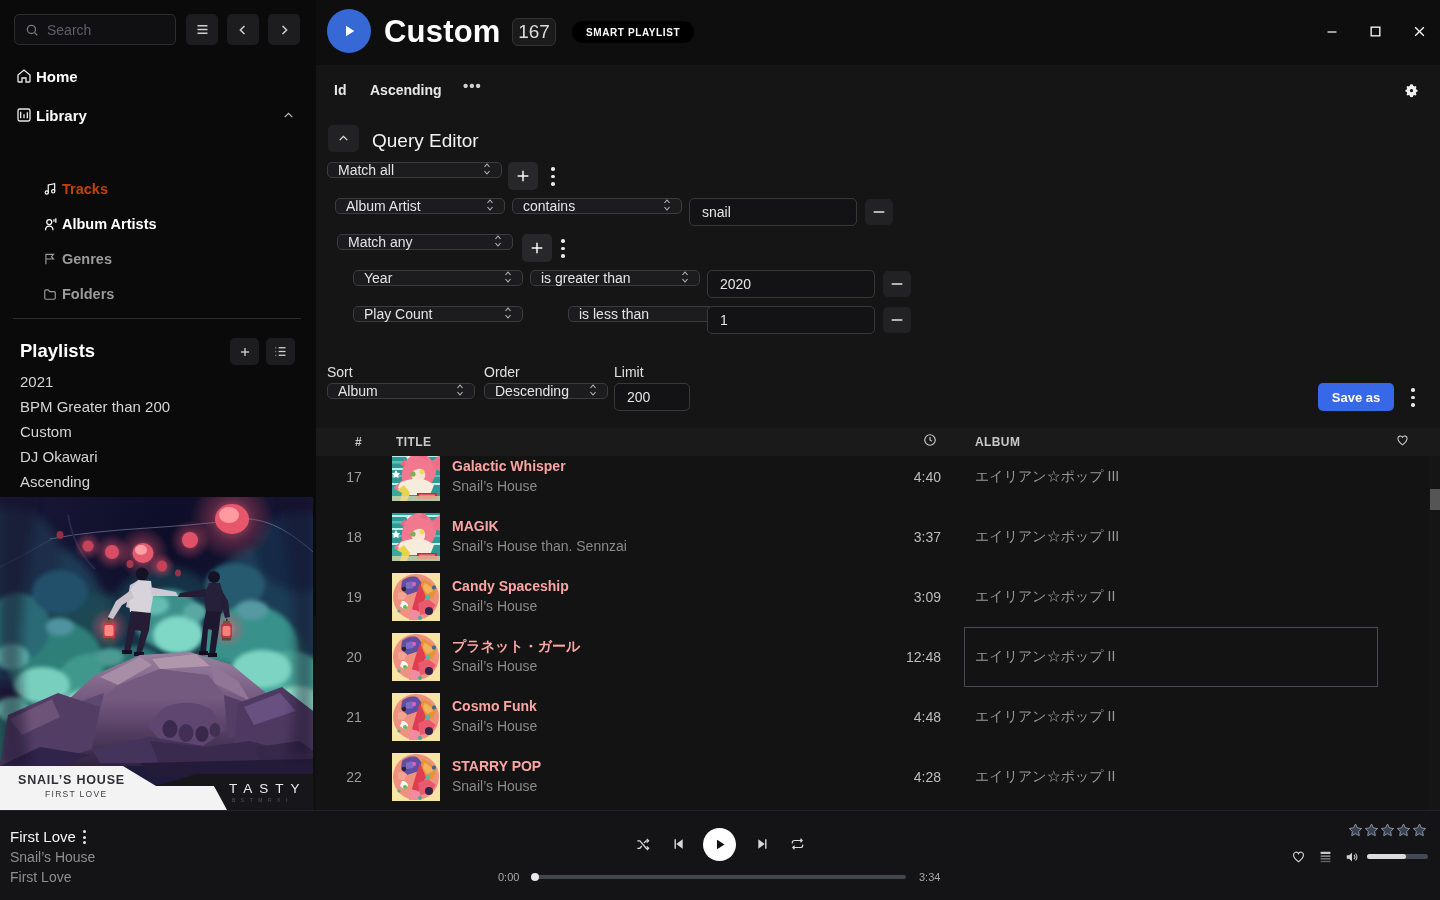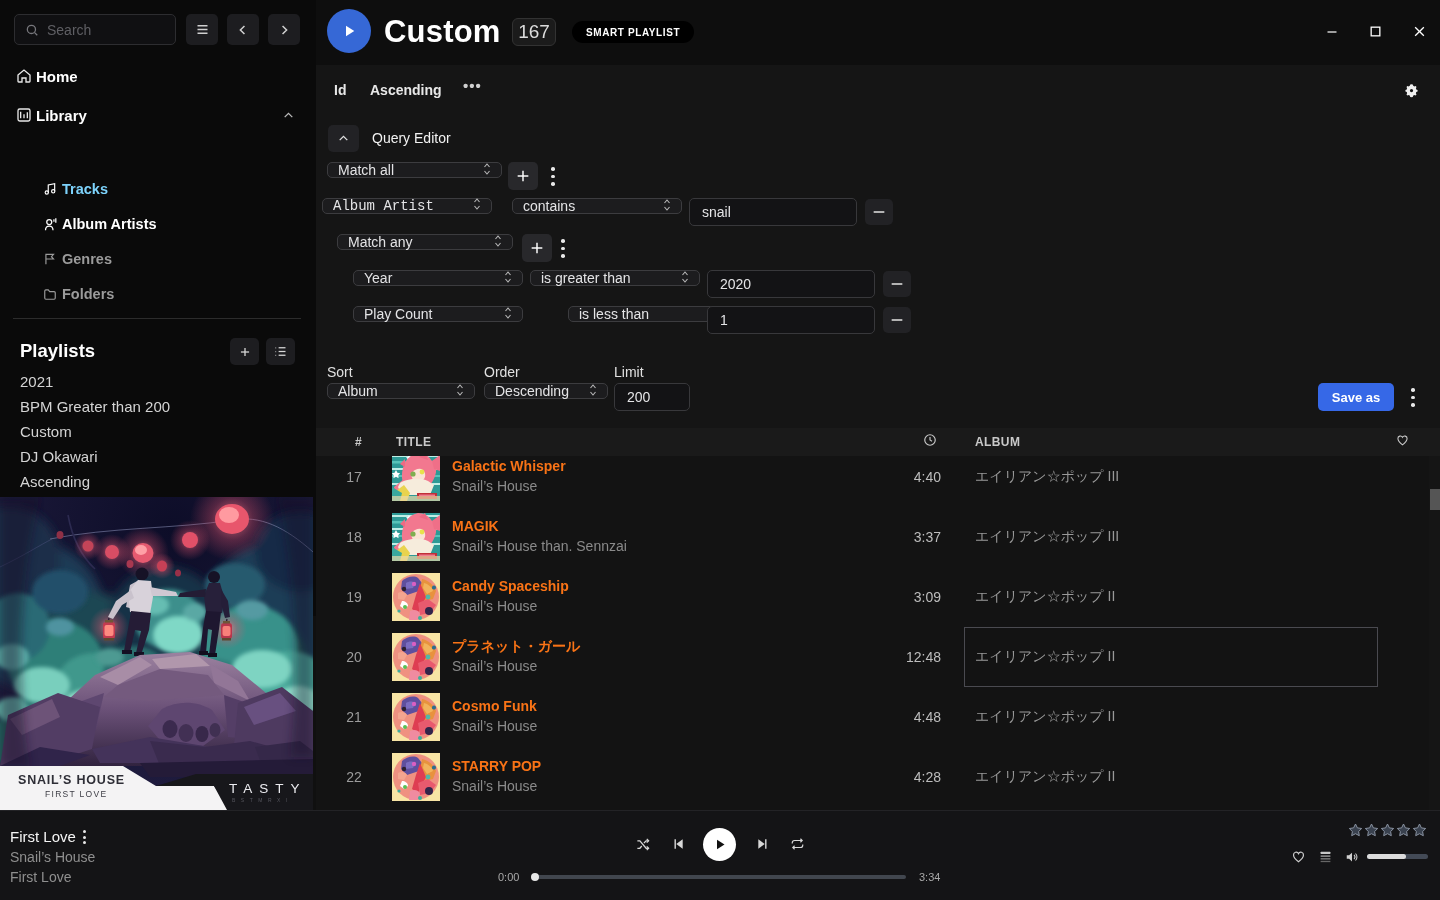--- a/index.html
+++ b/index.html
@@ -25,37 +25,37 @@
 #playbtn { position:absolute; left:11px; top:9px; width:44px; height:44px; border-radius:50%; background:#3668d6; display:flex; align-items:center; justify-content:center; }
 #title { position:absolute; left:68px; top:14px; font-size:31px; font-weight:700; color:#fff; letter-spacing:0.2px; }
 #count { position:absolute; left:196px; top:18px; width:44px; height:28px; background:#1b1b1b; border:1px solid #323232; border-radius:6px; display:flex; align-items:center; justify-content:center; color:#dcdcdc; font-size:19px; }
 #smart { position:absolute; left:256px; top:21px; height:22px; padding:0 14px; background:#000; border-radius:11px; display:flex; align-items:center; color:#fff; font-size:10px; font-weight:700; letter-spacing:0.6px; }
 #toolbar { position:absolute; left:0; top:65px; width:1124px; height:48px; color:#e8e8e8; }
 #toolbar .id { position:absolute; left:18px; top:17px; font-size:14px; font-weight:700; }
 #toolbar .asc { position:absolute; left:54px; top:17px; font-size:14px; font-weight:700; }
 #toolbar .dots { position:absolute; left:147px; top:12px; font-size:15px; font-weight:700; color:#cfcfcf; letter-spacing:1px; }
 
 .qe-collapse { position:absolute; left:12px; top:125px; width:31px; height:27px; background:#222225; border-radius:5px; display:flex; align-items:center; justify-content:center; }
-.qe-title { position:absolute; left:56px; top:130px; font-size:14px; color:#f2f2f2; }
+.qe-title { position:absolute; left:56px; top:130px; font-size:19px; color:#f2f2f2; }
 .sel { position:absolute; height:16px; background:#1c1c1e; border:1px solid #3c3c3f; border-radius:5px; display:flex; align-items:center; padding:0 10px; color:#e4e4e6; font-size:14px; }
 .sel .chev { position:absolute; right:9px; }
 .inp { position:absolute; height:28px; background:#131315; border:1px solid #38383b; border-radius:5px; display:flex; align-items:center; padding:0 12px; color:#e4e4e6; font-size:14px; }
 .plus { position:absolute; width:30px; height:28px; background:#28282b; border-radius:5px; display:flex; align-items:center; justify-content:center; }
 .minus { position:absolute; width:28px; height:26px; background:#222225; border-radius:5px; display:flex; align-items:center; justify-content:center; }
 .vdots { position:absolute; width:4px; color:#e8e8e8; }
 .vdots i { display:block; width:3.5px; height:3.5px; border-radius:50%; background:#e8e8e8; margin:0 0 4px 0; }
 .flabel { position:absolute; font-size:14px; color:#e0e0e0; }
 #saveas { position:absolute; left:1002px; top:383px; width:76px; height:28px; background:#3668e7; border-radius:5px; display:flex; align-items:center; justify-content:center; color:#fff; font-size:13px; font-weight:700; }
 
 #thead { position:absolute; left:0; top:428px; width:1124px; height:28px; background:#1a1a1a; color:#c9c9c9; font-size:12px; font-weight:700; }
 #rows { position:absolute; left:0; top:456px; width:1113px; height:354px; background:#131313; overflow:hidden; }
 .trow { position:absolute; left:0; width:1113px; height:60px; }
 .tnum { position:absolute; left:18px; width:40px; top:0; height:60px; display:flex; align-items:center; justify-content:center; color:#9c9c9c; font-size:14px; }
 .tthumb { position:absolute; left:76px; top:6px; width:48px; height:48px; }
-.ttitle { position:absolute; left:136px; top:11px; font-size:14px; font-weight:700; color:#f97316; }
+.ttitle { position:absolute; left:136px; top:11px; font-size:14px; font-weight:700; color:#fca5a5; }
 .tartist { position:absolute; left:136px; top:31px; font-size:14px; color:#8a8a8a; }
 .tdur { position:absolute; left:555px; width:70px; top:0; height:60px; display:flex; align-items:center; justify-content:flex-end; color:#bdbdbd; font-size:14px; }
 .talbum { position:absolute; left:659px; top:0; height:60px; display:flex; align-items:center; color:#999; font-size:14px; }
 #cellfocus { position:absolute; left:648px; top:171px; width:414px; height:60px; border:1px solid #4a4a50; }
 #scrollthumb { position:absolute; left:1114px; top:489px; width:10px; height:21px; background:#555; }
 
 #player { position:absolute; left:0; top:810px; width:1440px; height:90px; background:#141416; border-top:1px solid #232326; }
 #np-title { position:absolute; left:10px; top:17px; font-size:15px; color:#f5f5f5; }
 #np-artist { position:absolute; left:10px; top:38px; font-size:14px; color:#8f8f8f; }
 #np-album { position:absolute; left:10px; top:58px; font-size:14px; color:#8f8f8f; }
@@ -164,21 +164,21 @@
           <line x1="12" y1="4" x2="12" y2="20"></line>
           <line x1="4" y1="12" x2="20" y2="12"></line>
         </svg>
       </div>
     <div class="vdots" style="left:235px; top:167px;">
         <i></i>
         <i></i>
         <i></i>
       </div>
 
-    <div class="sel" style="left:6px; top:198px; width:170px;font-family:Liberation Mono, monospace;">Album Artist<span class="chev"><svg width="10" height="14" viewBox="0 0 20 28" fill="none" stroke="#b9b9b9" stroke-width="2.2">
+    <div class="sel" style="left:19px; top:198px; width:170px;">Album Artist<span class="chev"><svg width="10" height="14" viewBox="0 0 20 28" fill="none" stroke="#b9b9b9" stroke-width="2.2">
             <polyline points="5,10 10,4 15,10"></polyline>
             <polyline points="5,18 10,24 15,18"></polyline>
           </svg></span></div>
     <div class="sel" style="left:196px; top:198px; width:170px;">contains<span class="chev"><svg width="10" height="14" viewBox="0 0 20 28" fill="none" stroke="#b9b9b9" stroke-width="2.2">
             <polyline points="5,10 10,4 15,10"></polyline>
             <polyline points="5,18 10,24 15,18"></polyline>
           </svg></span></div>
     <div class="inp" style="left:373px; top:198px; width:168px;">snail</div>
     <div class="minus" style="left:549px; top:199px;">
         <svg width="16" height="16" viewBox="0 0 24 24" fill="none" stroke="#e8e8e8" stroke-width="2.2">
@@ -362,21 +362,21 @@
     <div class="navitem" style="top:103px;">
       <svg width="16" height="16" viewBox="0 0 24 24" fill="none" stroke="#e8e8e8" stroke-width="2">
           <rect x="3" y="3" width="18" height="18" rx="2.5"></rect>
           <path d="M7 7 v10 M12 11 v6 M17 8 v9"></path>
         </svg>
       <span class="lbl">Library</span>
       <svg style="position:absolute; left:282px;" width="13" height="13" viewBox="0 0 24 24" fill="none" stroke="#bbb" stroke-width="2.4">
           <polyline points="5,15 12,8 19,15"></polyline>
         </svg>
     </div>
-    <div class="subitem" style="top:177px; color:#7dd3fc;">
+    <div class="subitem" style="top:177px; color:#c2410c;">
       <svg width="14" height="14" viewBox="0 0 24 24" fill="none" stroke="#fff" stroke-width="2">
           <path d="M9 18 V5 l11 -2 v13"></path>
           <circle cx="6.5" cy="18" r="2.8"></circle>
           <circle cx="17.5" cy="16" r="2.8"></circle>
         </svg>
       <span class="lbl">Tracks</span>
     </div>
     <div class="subitem" style="top:212px; color:#fff;">
       <svg width="15" height="15" viewBox="0 0 24 24" fill="none" stroke="#fff" stroke-width="2">
           <circle cx="10" cy="8" r="4"></circle>

